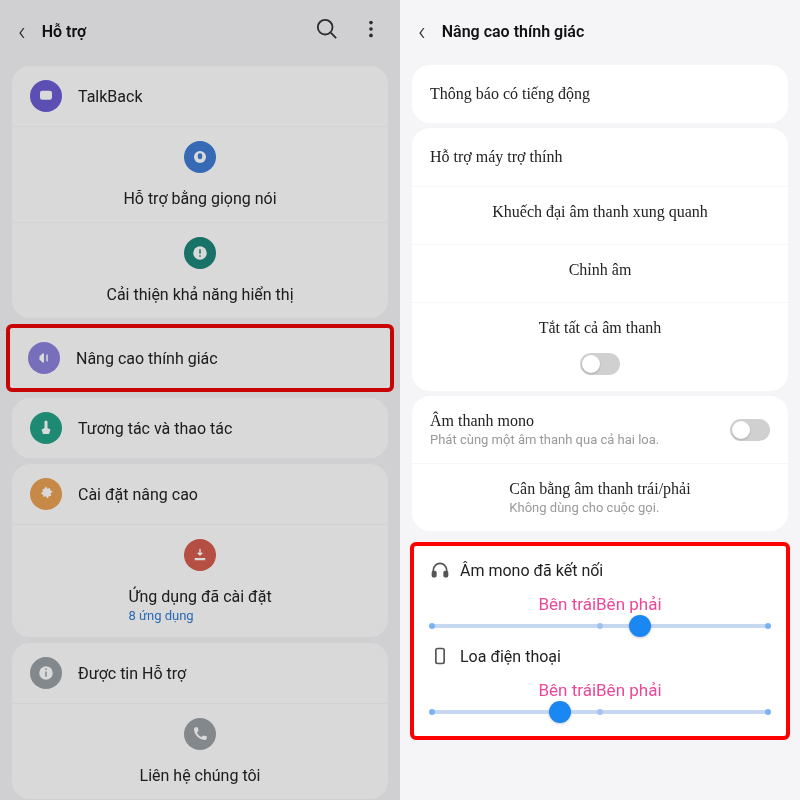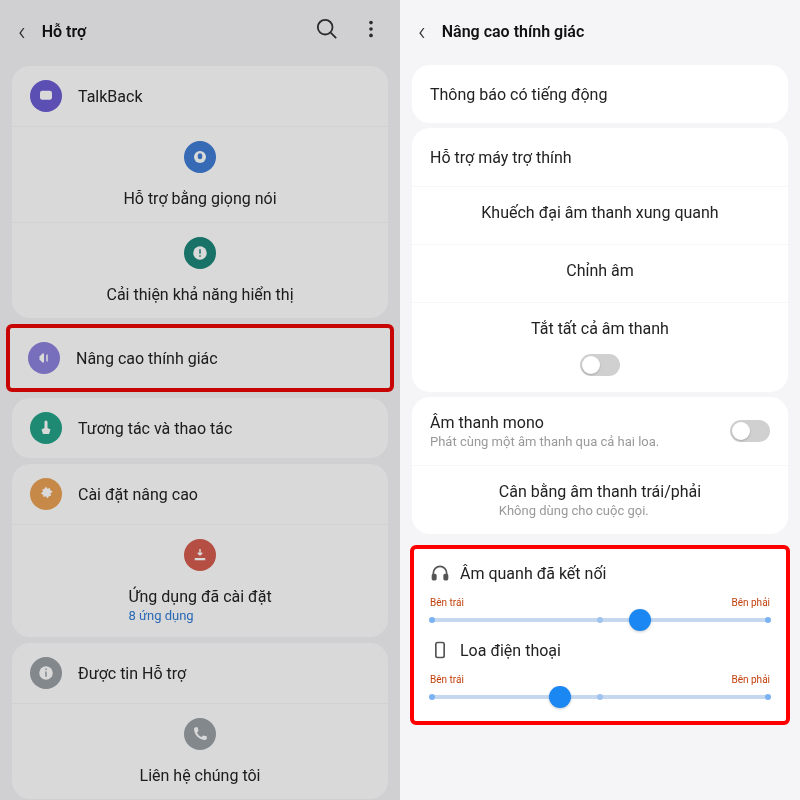--- a/index.html
+++ b/index.html
@@ -65,35 +65,35 @@
     background: #d0d0d0; position: relative; flex-shrink: 0;
   }
   .toggle::after {
     content: ""; position: absolute; top: 2px; left: 2px;
     width: 18px; height: 18px; border-radius: 50%; background: #fff;
     box-shadow: 0 1px 2px rgba(0,0,0,0.2);
   }
   
   .pane-right .row { padding: 16px 18px; }
   .pane-right .card { margin: 5px 12px; }
-  .pane-right .lbl { font-size: 16px; }
+  .pane-right .lbl { font-size: 16px; font-family: Liberation Serif, serif; }
   
   .slider-box {
     background: #fff;
     border: 4px solid #f00;
     border-radius: 6px;
     margin: 6px 10px 10px;
     padding: 14px 16px 18px;
   }
   .sgroup { margin-bottom: 18px; }
   .sgroup:last-child { margin-bottom: 0; }
   .shead { display: flex; align-items: center; gap: 10px; margin-bottom: 14px; }
   .shead .sicon { width: 20px; height: 20px; color: #555; }
   .shead .stitle { font-size: 16px; color: #222; }
-  .slabels { display: flex; justify-content: space-between; font-size: 10px; color: #c2410c; margin-bottom: 10px; }
+  .slabels { display: flex; justify-content: center; font-size: 17px; color: #ec4899; margin-bottom: 10px; }
   .track {
     position: relative; height: 4px; background: #c5d8f0;
     border-radius: 2px; margin: 6px 2px 4px;
   }
   .tick { position: absolute; top: 50%; width: 6px; height: 6px; background: #9fc2ef; border-radius: 50%; transform: translate(-50%,-50%); }
   .tick.end { background: #7bb2f2; }
   .thumb {
     position: absolute; top: 50%; width: 22px; height: 22px;
     background: #1a87f2; border-radius: 50%;
     transform: translate(-50%,-50%);
@@ -290,21 +290,21 @@
       </div>
     </div>
   <div class="slider-box redbox" id="slider-box">
       <div class="sgroup">
         <div class="shead">
           <span class="sicon"><svg viewBox="0 0 24 24" fill="none" stroke="#555" stroke-width="2">
               <path d="M4 14v-2a8 8 0 0 1 16 0v2"></path>
               <rect x="3" y="14" width="4" height="6" rx="1" fill="#555"></rect>
               <rect x="17" y="14" width="4" height="6" rx="1" fill="#555"></rect>
             </svg></span>
-          <span class="stitle">Âm quanh đã kết nối</span>
+          <span class="stitle">Âm mono đã kết nối</span>
         </div>
         <div class="slabels">
           <span>Bên trái</span>
           <span>Bên phải</span>
         </div>
         <div class="track">
           <span class="tick end" style="left: 0%;"></span>
           <span class="tick" style="left: 50%;"></span>
           <span class="tick end" style="left: 100%;"></span>
           <span class="thumb" style="left: 62%;"></span>

